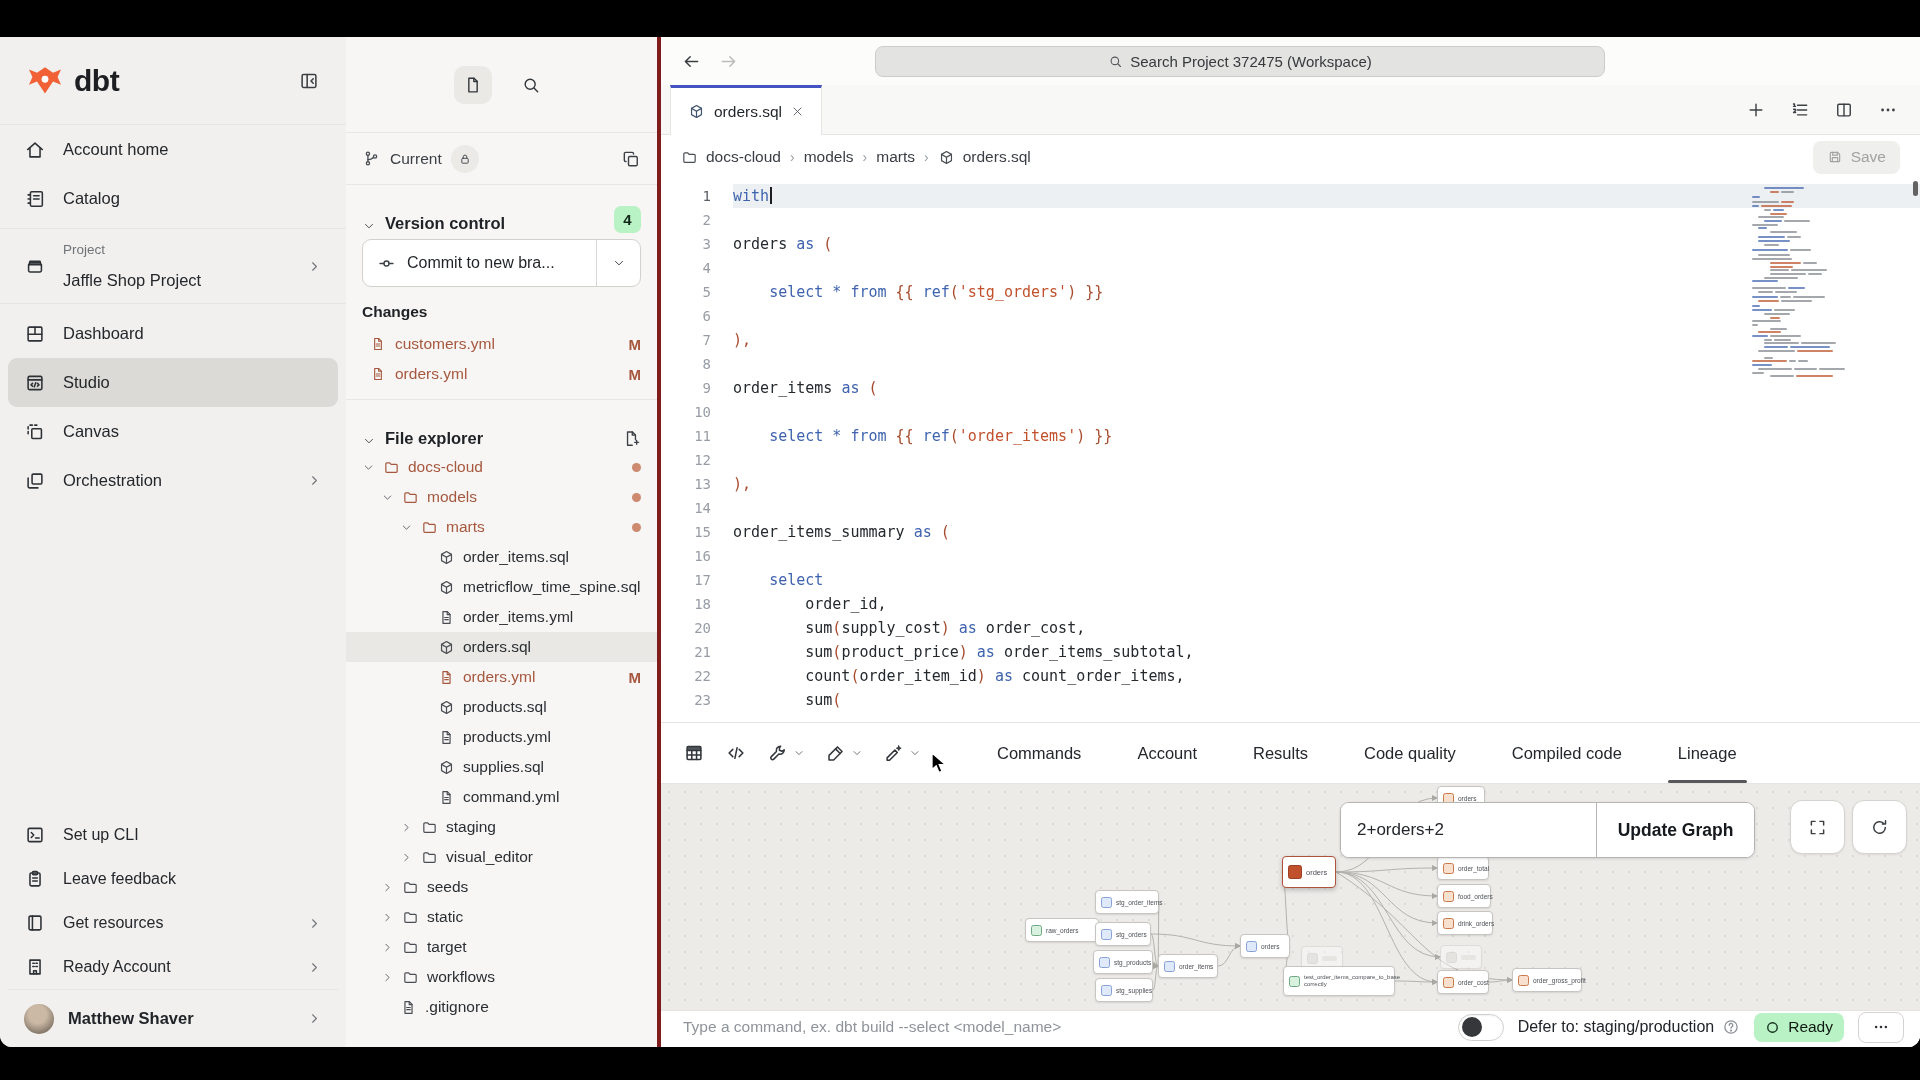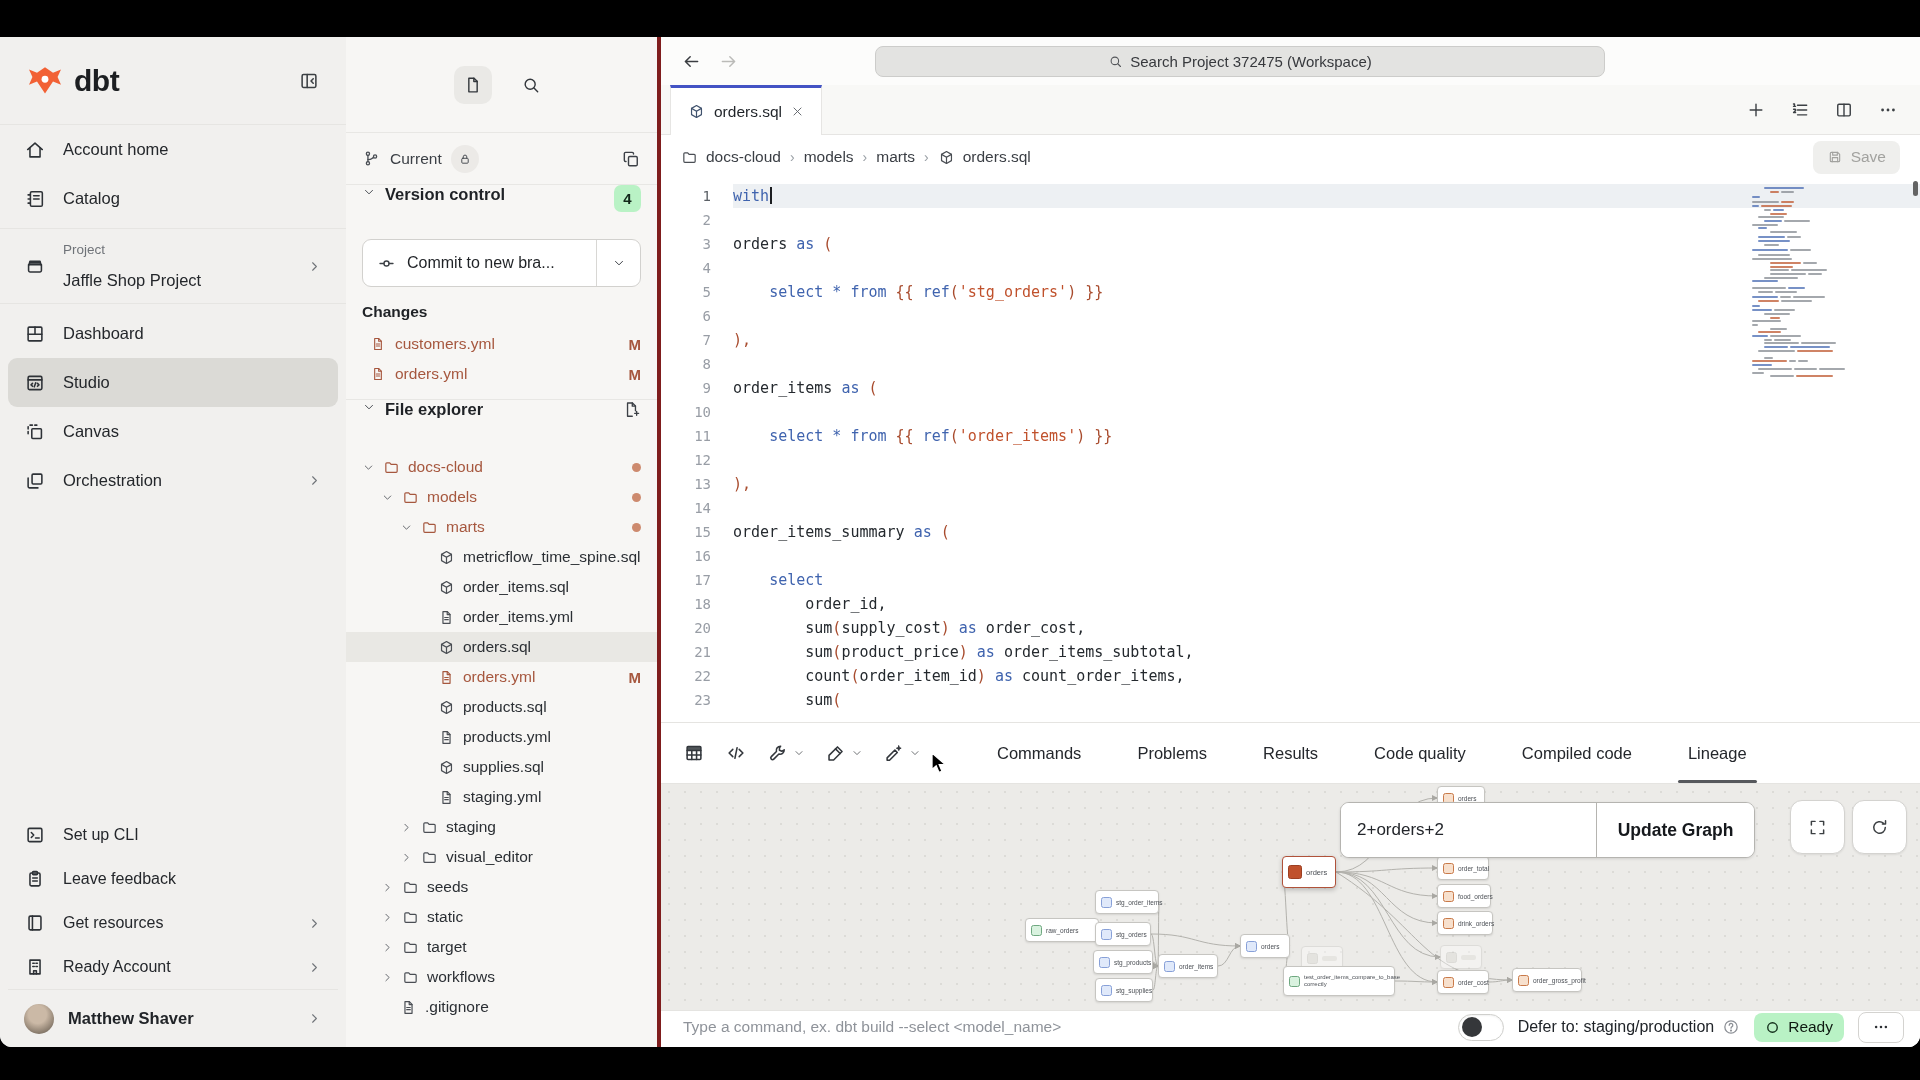--- a/index.html
+++ b/index.html
@@ -43,21 +43,21 @@
                  justify-content:center; color:#33373c; cursor:pointer; }
   .ex-tool-btn.on { background:#eaE9e6; background:#eae9e6; }
   .ex-tool-btn .ic { width:20px; height:20px; }
   .ex-current { height:52px; display:flex; align-items:center; gap:9px; padding:0 16px;
                 border-bottom:1px solid #e8e7e4; color:#3c4046; }
   .ex-current .ic { width:19px; height:19px; color:#4a4e54; }
   .lock-chip { width:28px; height:28px; border-radius:50%; background:#eceae7; display:flex;
                align-items:center; justify-content:center; color:#4a4e54; }
   .lock-chip .ic { width:14px; height:14px; }
   .ex-current .copy { margin-left:auto; width:20px; height:20px; color:#3c4046; cursor:pointer; }
-  .sec-head { height:48px; display:flex; align-items:flex-start; gap:9px; padding:0 16px;
+  .sec-head { height:48px; display:flex; align-items:flex-end; gap:9px; padding:0 16px;
               font-weight:bold; font-size:16.5px; color:#1f2226; }
   .sec-head .ic { width:14px; height:14px; color:#4a4e54; }
   .badge-green { margin-left:auto; min-width:27px; height:27px; border-radius:7px;
                  background:#b9f2c5; color:#12281a; font-size:15px; font-weight:600;
                  display:flex; align-items:center; justify-content:center; padding:0 6px; }
   .commit-btn { margin:6px 16px 14px; height:48px; background:#fff; border:1px solid #d2d1ce;
                 border-radius:9px; display:flex; align-items:stretch; cursor:pointer; }
   .commit-main { flex:1; display:flex; align-items:center; gap:11px; padding:0 14px;
                  font-size:16px; color:#1f2226; }
   .commit-main .ic { width:19px; height:19px; color:#3c4046; }
@@ -528,30 +528,30 @@
               <span>marts</span>
               <span class="tree-dot"></span>
             </div>
             <div class="tree-row" style="padding-left: 92px;">
               <span class="ficon">
                 <svg viewBox="0 0 24 24" fill="none" stroke="currentColor" stroke-width="1.7" stroke-linecap="round" stroke-linejoin="round">
                   <path d="M12 3.6 19 7.6v8.8l-7 4-7-4V7.6z"></path>
                   <path d="M5 7.6l7 4 7-4M12 11.6v8.8"></path>
                 </svg>
               </span>
-              <span>metricflow_time_spine.sql</span>
+              <span>order_items.sql</span>
             </div>
             <div class="tree-row" style="padding-left: 92px;">
               <span class="ficon">
                 <svg viewBox="0 0 24 24" fill="none" stroke="currentColor" stroke-width="1.7" stroke-linecap="round" stroke-linejoin="round">
                   <path d="M12 3.6 19 7.6v8.8l-7 4-7-4V7.6z"></path>
                   <path d="M5 7.6l7 4 7-4M12 11.6v8.8"></path>
                 </svg>
               </span>
-              <span>order_items.sql</span>
+              <span>metricflow_time_spine.sql</span>
             </div>
             <div class="tree-row" style="padding-left: 92px;">
               <span class="ficon">
                 <svg viewBox="0 0 24 24" fill="none" stroke="currentColor" stroke-width="1.7" stroke-linecap="round" stroke-linejoin="round">
                   <path d="M7 3.8h6.2L17 7.6v12.6H7z"></path>
                   <path d="M13 3.8v4h4"></path>
                   <path d="M9.5 12h5M9.5 15h5"></path>
                 </svg>
               </span>
               <span>order_items.yml</span>
@@ -605,21 +605,21 @@
               <span>supplies.sql</span>
             </div>
             <div class="tree-row" style="padding-left: 92px;">
               <span class="ficon">
                 <svg viewBox="0 0 24 24" fill="none" stroke="currentColor" stroke-width="1.7" stroke-linecap="round" stroke-linejoin="round">
                   <path d="M7 3.8h6.2L17 7.6v12.6H7z"></path>
                   <path d="M13 3.8v4h4"></path>
                   <path d="M9.5 12h5M9.5 15h5"></path>
                 </svg>
               </span>
-              <span>staging.yml</span>
+              <span>command.yml</span>
             </div>
             <div class="tree-row" style="padding-left: 54px;">
               <span class="tchev">
                 <svg viewBox="0 0 24 24" fill="none" stroke="currentColor" stroke-width="1.7" stroke-linecap="round" stroke-linejoin="round">
                   <path d="M9 6 15 12l-6 6"></path>
                 </svg>
               </span>
               <span class="ficon">
                 <svg viewBox="0 0 24 24" fill="none" stroke="currentColor" stroke-width="1.7" stroke-linecap="round" stroke-linejoin="round">
                   <path d="M4 6.8A1.4 1.4 0 0 1 5.4 5.4h4.1l1.9 2.3h7.2A1.4 1.4 0 0 1 20 9.1v8.3a1.4 1.4 0 0 1-1.4 1.4H5.4A1.4 1.4 0 0 1 4 17.4z"></path>
@@ -1118,21 +1118,21 @@
                 <path d="M17.2 4.2l.7 1.9 1.9.7-1.9.7-.7 1.9-.7-1.9-1.9-.7 1.9-.7z" fill="currentColor" stroke-width="1"></path>
               </svg></span>
           <span class="chev">
               <svg viewBox="0 0 24 24" fill="none" stroke="currentColor" stroke-width="1.7" stroke-linecap="round" stroke-linejoin="round">
                 <path d="M6 9.2 12 15.2l6-6"></path>
               </svg>
             </span>
         </span>
         <div class="ptabs" id="panel-tabs">
             <div class="ptab">Commands</div>
-            <div class="ptab">Problems</div>
+            <div class="ptab">Account</div>
             <div class="ptab">Results</div>
             <div class="ptab">Code quality</div>
             <div class="ptab">Compiled code</div>
             <div class="ptab active">Lineage</div>
           </div>
       </div>
 
       <div class="lineage">
         <svg id="edges" width="1259" height="226">
             <defs>

